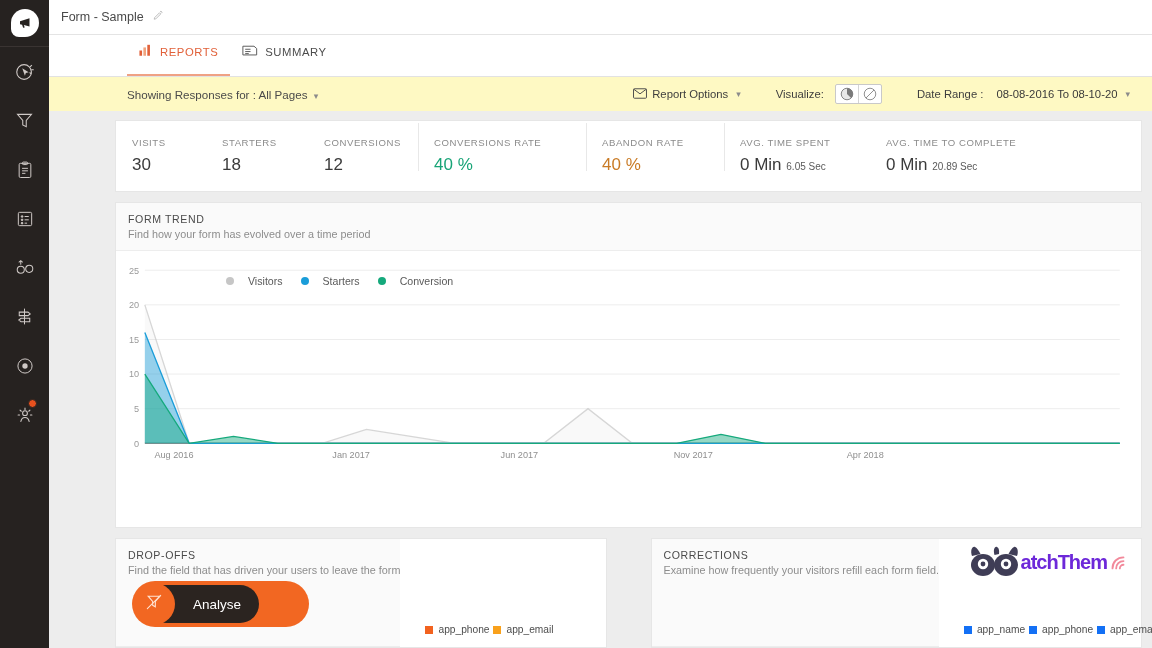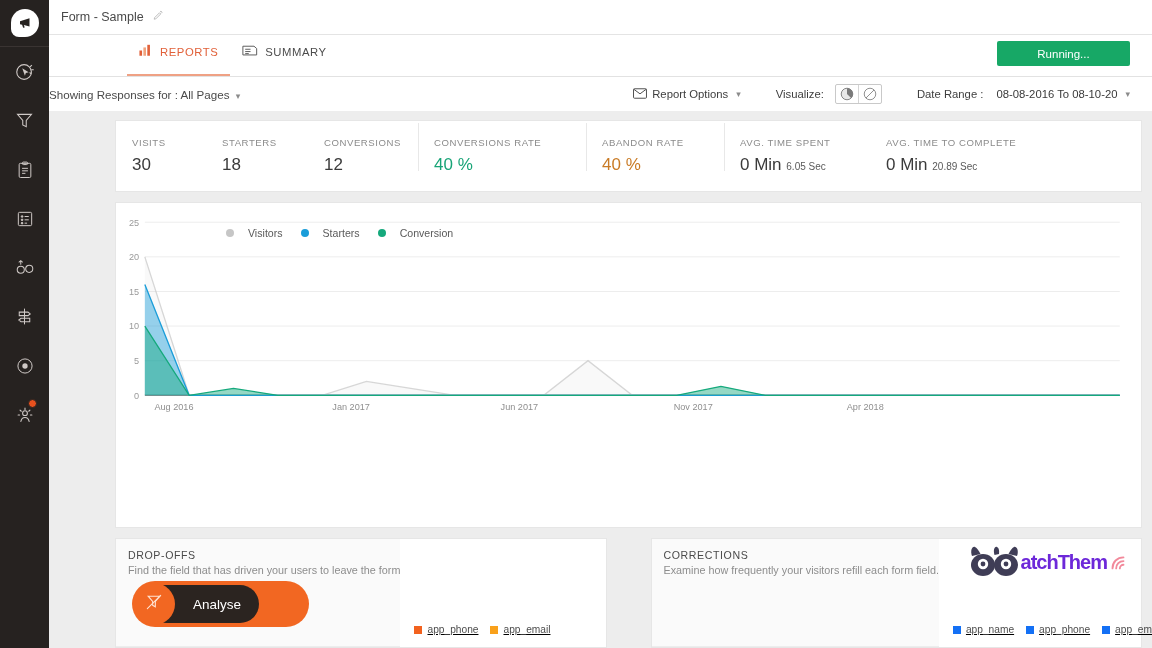--- a/index.html
+++ b/index.html
@@ -63,22 +63,22 @@
     content: ""; position: absolute; left: 0; right: 0; bottom: 0;
     height: 2.5px; background: #efa184;
   }
   .run-btn {
     position: absolute; right: 22px; top: 6px;
     width: 133px; height: 25px; background: #17a866; color: #fff;
     font-size: 11.5px; border: none; border-radius: 2px; cursor: pointer;
   }
 
   .toolbar {
-    height: 34px; background: #ffffff; display: flex; align-items: center;
-    position: relative; font-size: 11.5px; color: #444;
+    height: 34px; background: #fef9c3; display: flex; align-items: center;
+    position: relative; padding-left: 78px; font-size: 11.5px; color: #444;
   }
   .showing { cursor: pointer; color: #4a4a4a; font-size: 11.6px; }
   .caret { color: #8b8b8b; font-size: 9px; margin-left: 3px; }
   .tb-right { position: absolute; right: 22px; display: flex; align-items: center; gap: 13px; }
   .tb-grp { display: flex; align-items: center; gap: 5px; margin-left: 22px; cursor: pointer; }
   .tb-lbl { font-size: 11.3px; color: #3e3e3e; }
   .vis-box {
     display: flex; align-items: center; border: 1px solid #c9c9c9; background: #fff;
     height: 20px; border-radius: 2px; overflow: hidden; margin-left: 6px;
   }
@@ -117,21 +117,21 @@
   .legend { position: absolute; left: 110px; top: 24px; display: flex; gap: 18px; }
   .leg { display: flex; align-items: center; gap: 14px; }
   .leg-dot { width: 8px; height: 8px; border-radius: 50%; }
   .leg-txt { font-size: 10.6px; color: #5a5a5a; }
 
   .plot { position: absolute; left: 0; top: 0; right: 0; bottom: 0; }
 
   .bottom-row { position: absolute; left: 66px; right: 10px; top: 538px; display: flex; gap: 44px; }
   .bcard { flex: 1 1 0; height: 110px; display: flex; flex-direction: row; position: relative; }
   .bcard-body { flex: 1 1 auto; background: #fff; position: relative; }
-  .blegend { position: absolute; left: 14px; bottom: 12px; display: flex; gap: 12px; text-decoration: underline; }
+  .blegend { position: absolute; left: 25px; bottom: 12px; display: flex; gap: 4px; }
   .bleg { display: flex; align-items: center; gap: 5px; }
   .bleg-sq { width: 8px; height: 8px; }
   .bleg-txt { font-size: 10.2px; color: #4d4d4d; }
 
   .wt-logo { position: absolute; right: 12px; top: 6px; display: flex; align-items: center; }
   .wt-txt { font-size: 20px; font-weight: bold; color: #6d28d9; letter-spacing: -1px; line-height: 1; }
 
   
   .analyse-fab {
     position: absolute; left: 16px; top: 42px; z-index: 30;
@@ -270,21 +270,20 @@
       </div>
       <div class="tab">
         <span>
           <svg width="16" height="13" viewBox="0 0 18 14" fill="none" stroke="#5b5b5b" stroke-width="1.1">
             <path d="M1 2.2h12.5l3 2.6v7.2H1z"></path>
               <path d="M3.6 5.6h6M3.6 8.2h6M3.6 10.5h4"></path>
           </svg>
         </span>
         <span class="tab-label">SUMMARY</span>
       </div>
-      <button class="run-btn">Running...</button>
     </div>
 
     <div class="toolbar">
       <span class="showing">
         <span>Showing Responses for : All Pages</span>
         <span class="caret">▾</span>
       </span>
 
       <div class="tb-right">
         <div class="tb-grp">
@@ -350,20 +349,24 @@
         <div class="stat-label">AVG. TIME SPENT</div>
         <div class="stat-val"><span>0 Min</span> <span class="sm">6.05 Sec</span></div>
       </div>
       <div class="stat" style="width:190px">
         <div class="stat-label">AVG. TIME TO COMPLETE</div>
         <div class="stat-val"><span>0 Min</span> <span class="sm">20.89 Sec</span></div>
       </div>
     </div>
 
     <div class="trend card">
+      <div class="card-head">
+        <div class="card-title">FORM TREND</div>
+        <div class="card-sub">Find how your form has evolved over a time period</div>
+      </div>
       <div class="chart-wrap">
         <div class="legend" id="chart-legend">
             <div class="leg">
               <span class="leg-dot" style="background:#c6c6c6"></span>
               <span class="leg-txt">Visitors</span>
             </div>
             <div class="leg">
               <span class="leg-dot" style="background:#1a9dd9"></span>
               <span class="leg-txt">Starters</span>
             </div>

